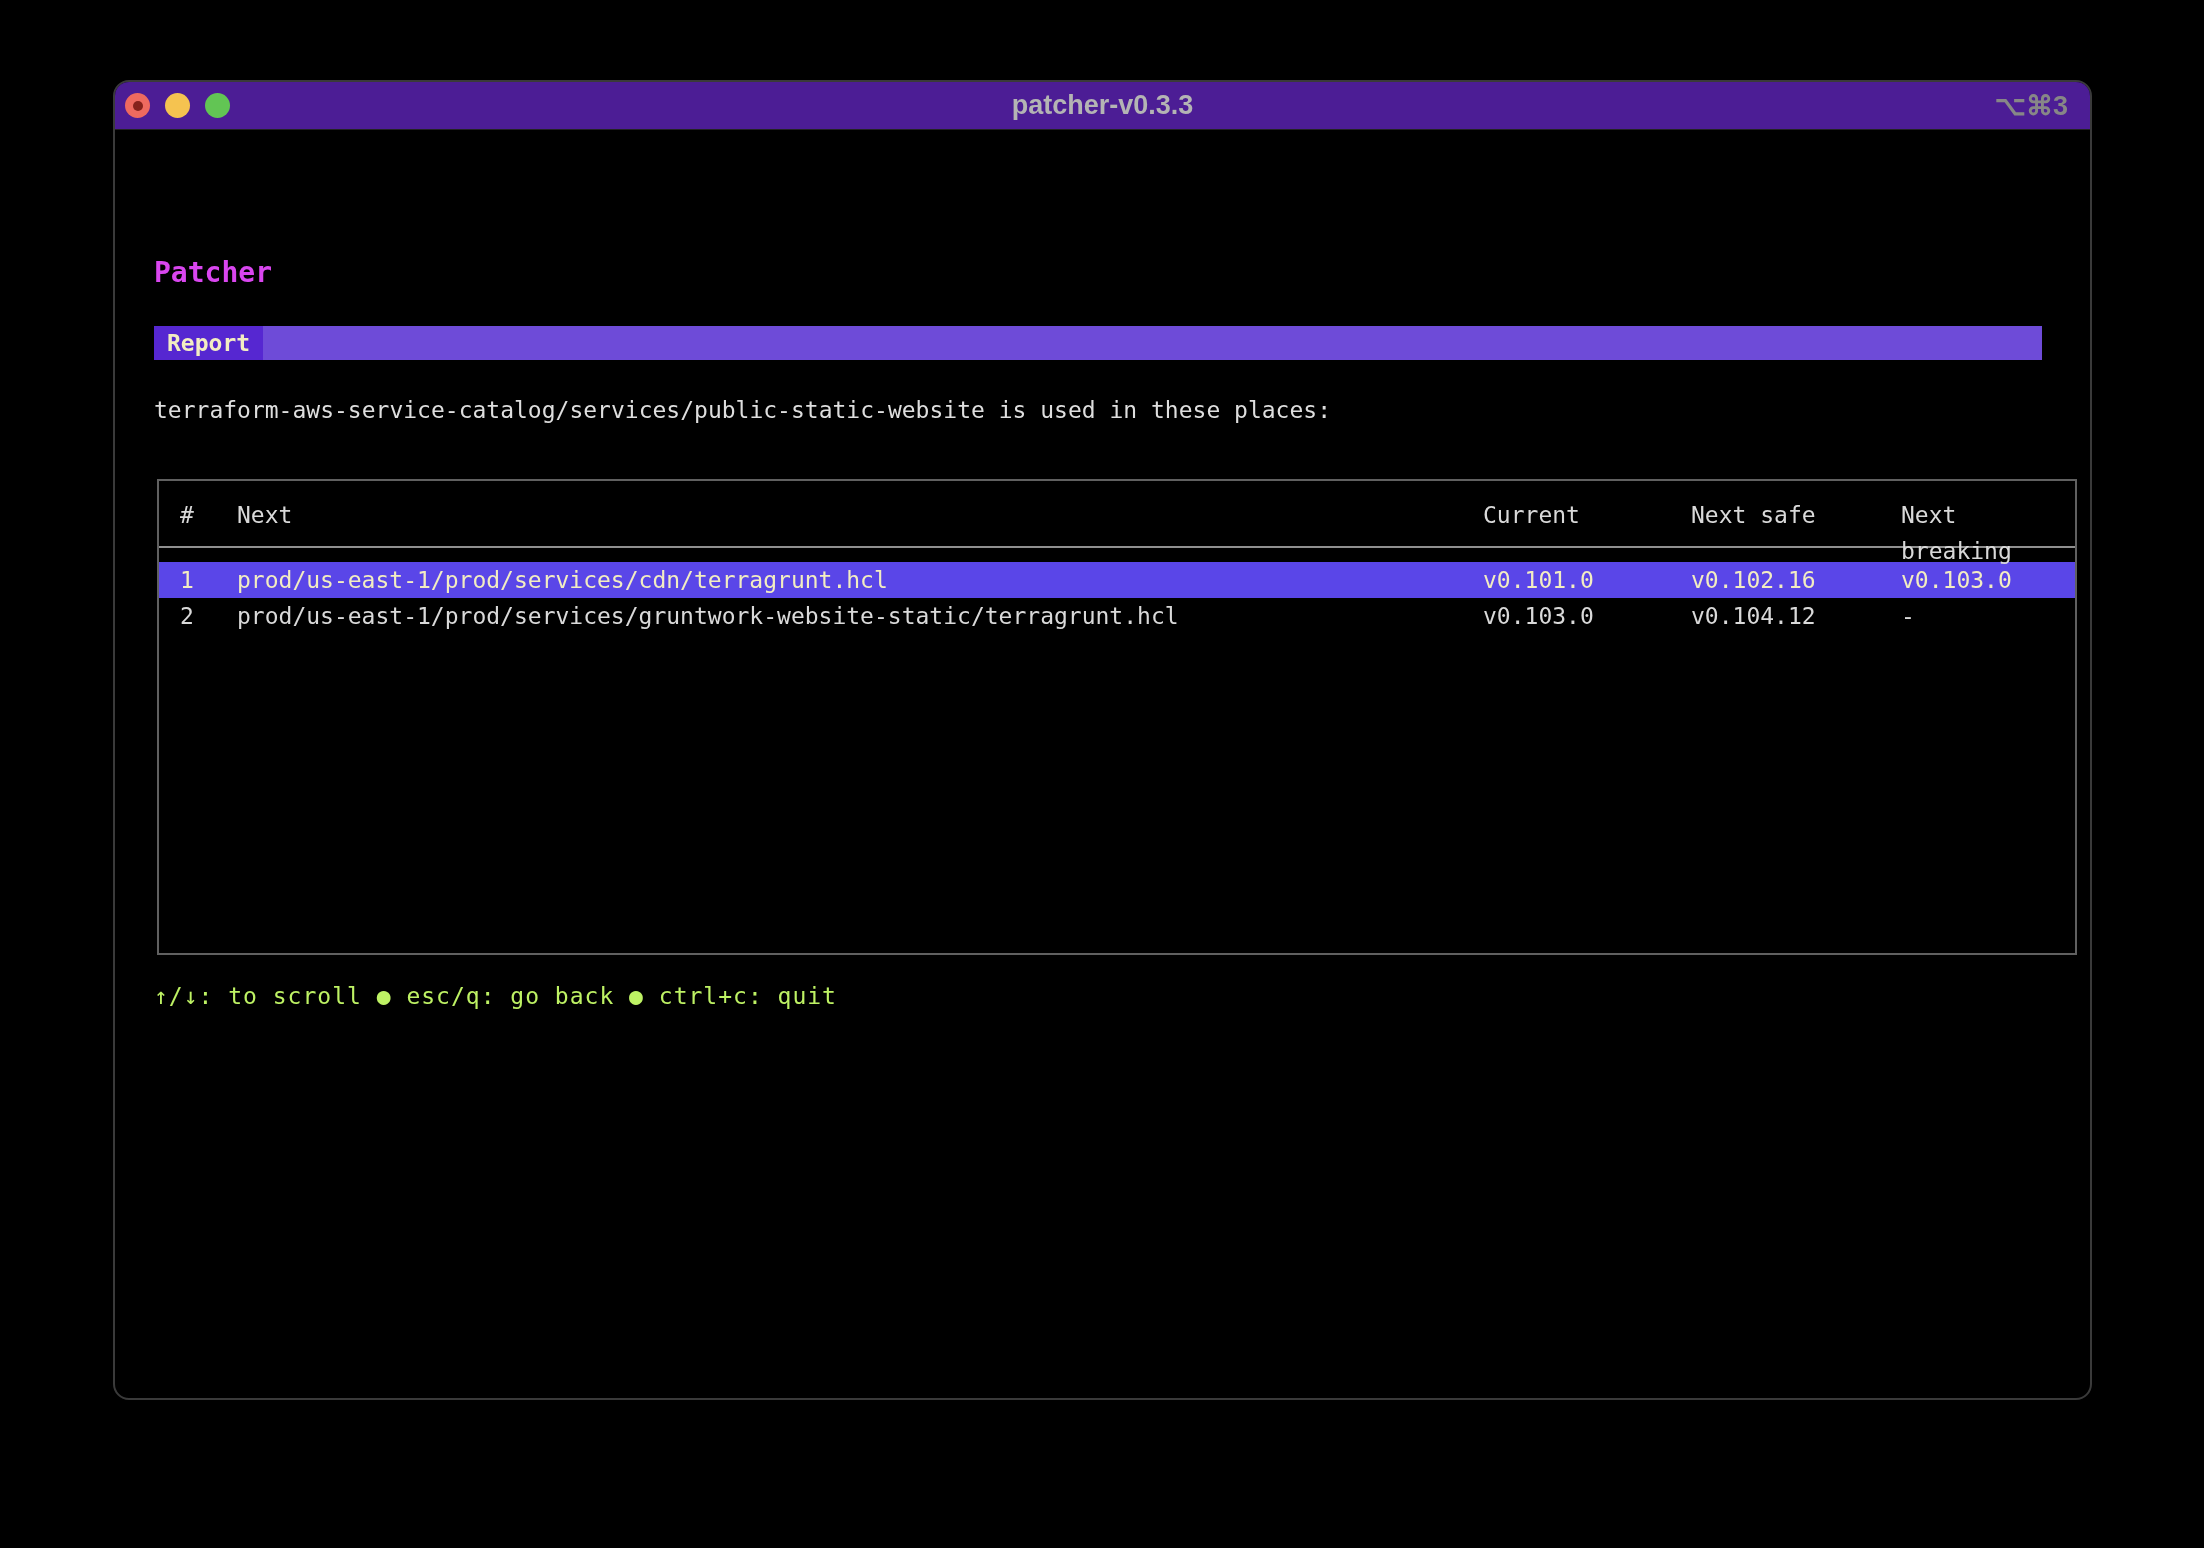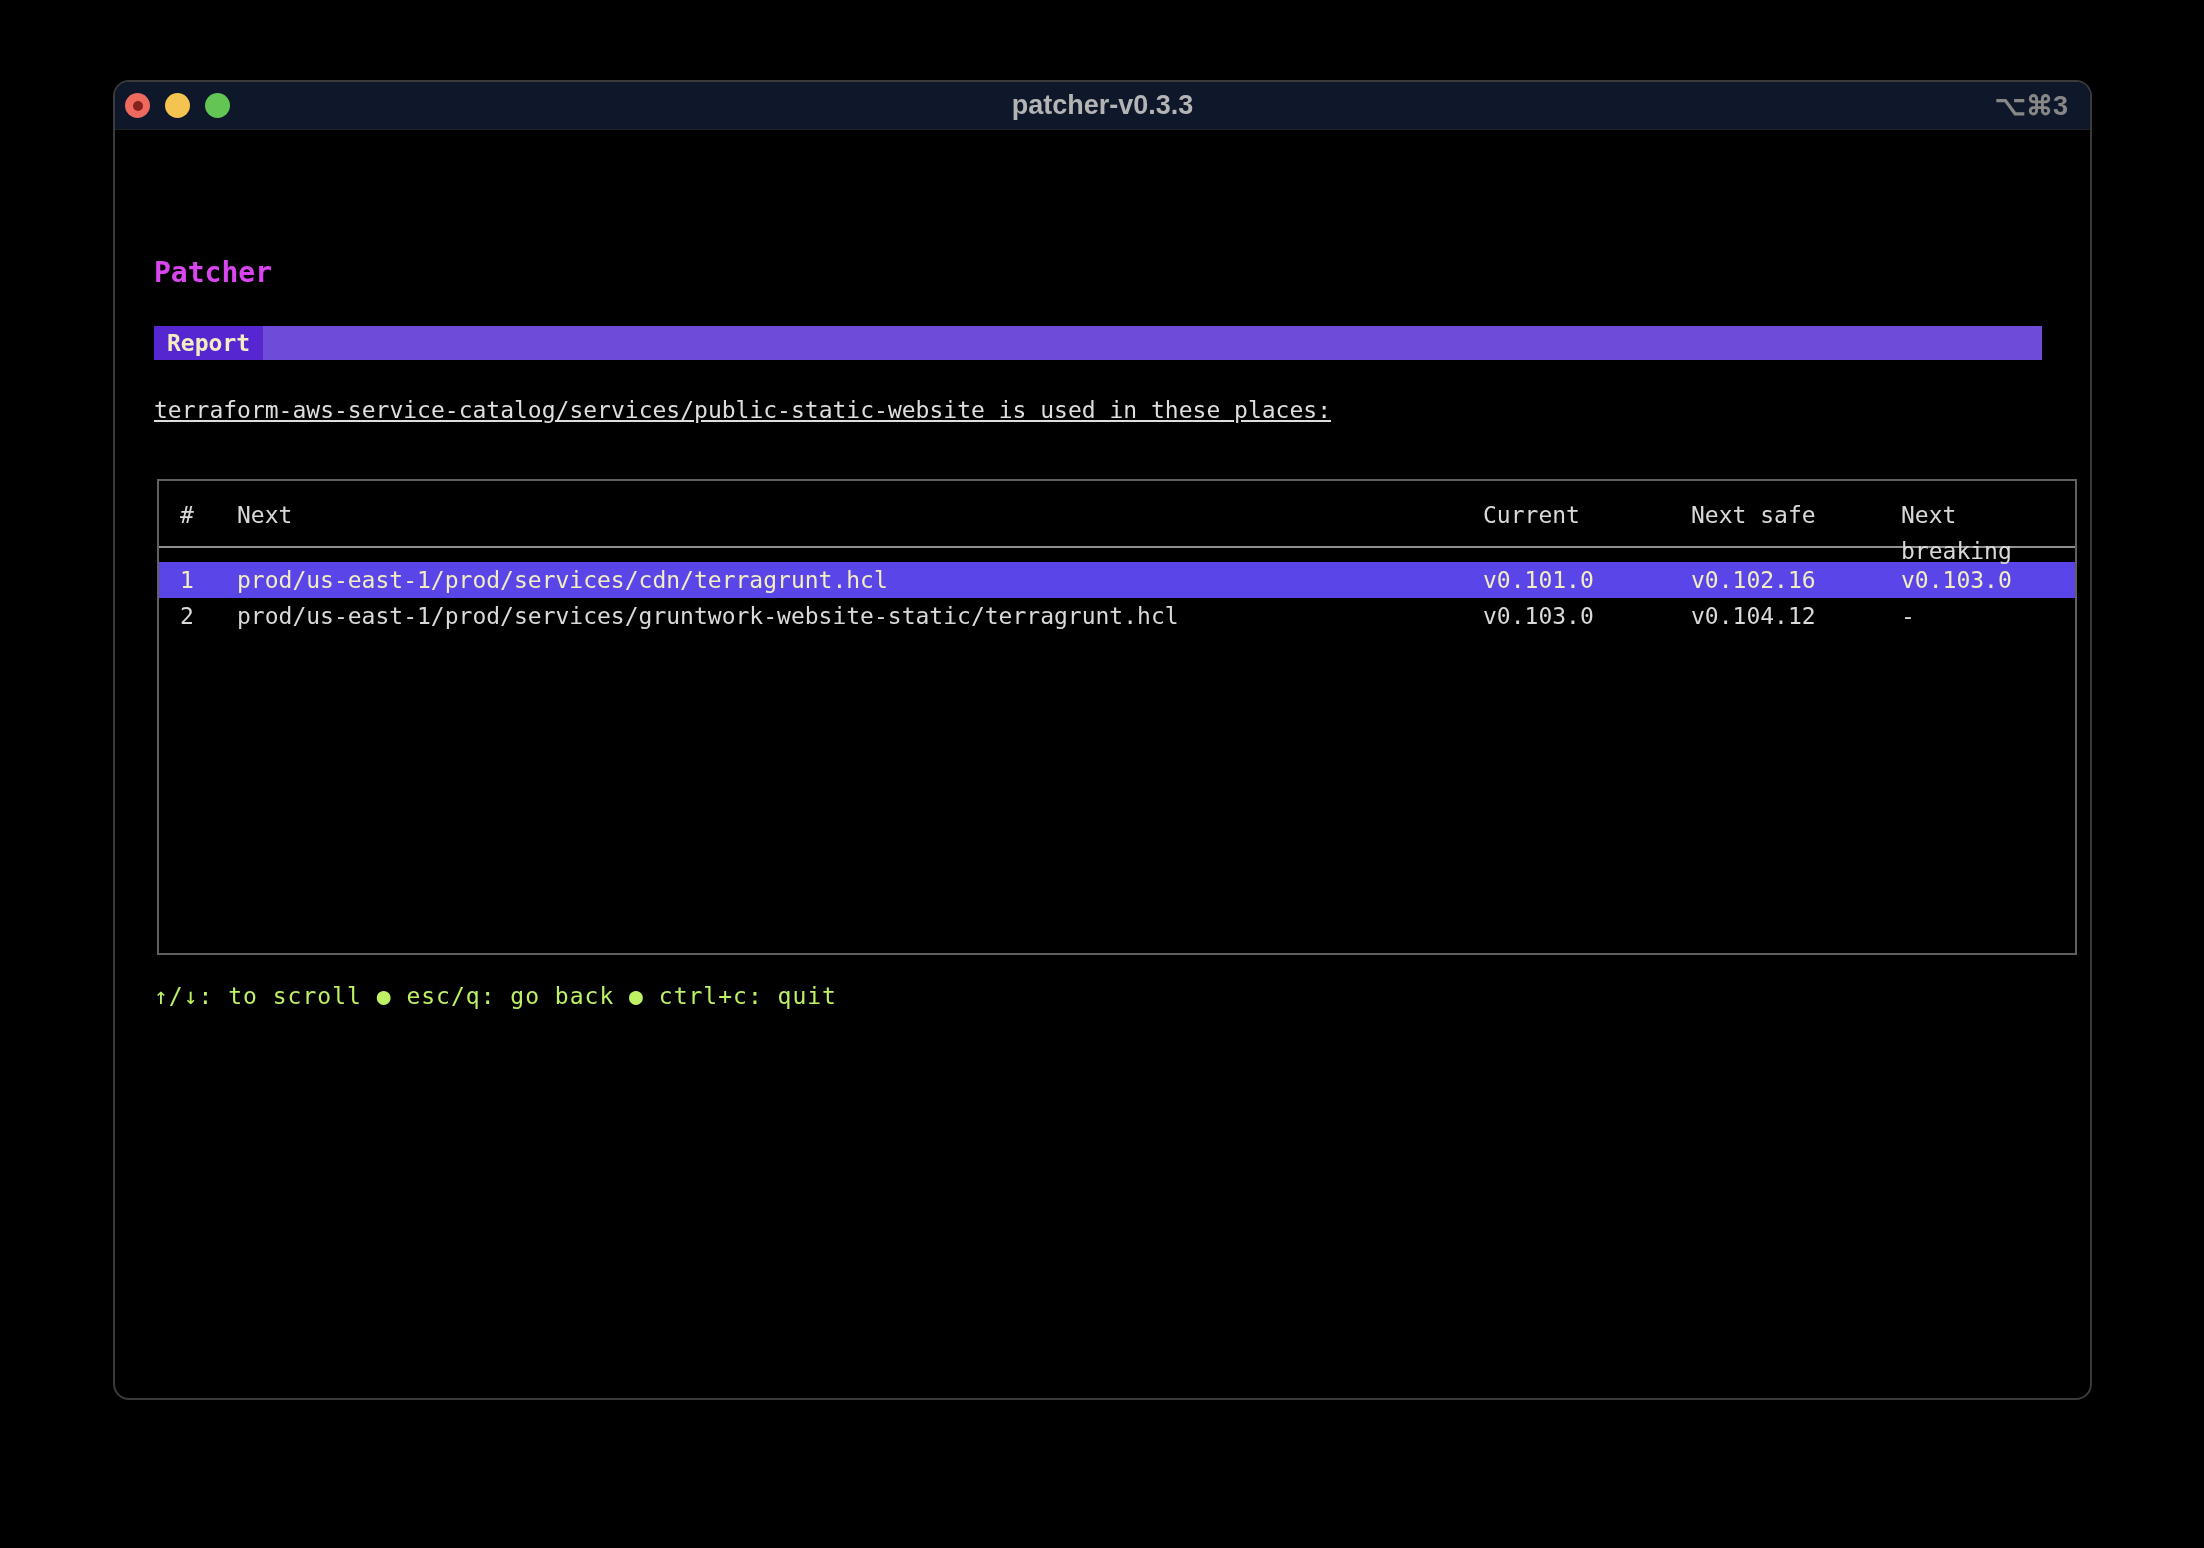--- a/index.html
+++ b/index.html
@@ -10,21 +10,21 @@
   }
   * { margin:0; padding:0; box-sizing:border-box; }
   html,body { width:2204px; height:1548px; background:#000; overflow:hidden; }
   body { font-family:"DejaVu Sans Mono", monospace; }
 
   .window {
     position:absolute; left:113px; top:80px; width:1979px; height:1320px;
     background:#000; border:2px solid #3a3a3a; border-radius:16px; overflow:hidden;
   }
   .titlebar {
-    position:relative; height:48px; background:#0f172a;
+    position:relative; height:48px; background:#4c1d95;
     border-bottom:1px solid #232323;
     display:flex; align-items:center; justify-content:center;
     font-family:"Liberation Sans", sans-serif;
   }
   .traffic { position:absolute; left:10px; top:0; height:100%; display:flex; align-items:center; gap:15px; }
   .light { width:25px; height:25px; border-radius:50%; display:flex; align-items:center; justify-content:center; }
   .light.red { background:#ee6a5f; }
   .light.yellow { background:#f5c350; }
   .light.green { background:#62c554; }
   .light.red .dot { width:10px; height:10px; border-radius:50%; background:#86221b; }
@@ -37,21 +37,21 @@
   .term { position:absolute; left:0; top:49px; right:0; bottom:0; font-size:23px; }
 
   .heading { position:absolute; left:39px; top:125px; font-size:28px; font-weight:bold; color:#d946ef; }
 
   .tabbar { position:absolute; left:39px; top:195px; width:1888px; height:34px; background:var(--bar-purple); display:flex; }
   .tab {
     height:100%; padding:12px 13px; background:var(--tab-purple);
     color:var(--cream); font-weight:bold; display:flex; align-items:center;
   }
 
-  .description { position:absolute; left:39px; top:262px; height:34px; line-height:34px; color:#dedede;text-decoration:underline; }
+  .description { position:absolute; left:39px; top:262px; height:34px; line-height:34px; color:#dedede; }
 
   .report-table {
     position:absolute; left:42px; top:348px; width:1920px; height:476px;
     border:2px solid #606060;
   }
   .row { display:flex; height:36px; line-height:36px; padding-left:21px; }
   .c-num { width:57px; }
   .c-path { width:1218px; }
   .c-cur { width:208px;margin-left:28px; }
   .c-safe { width:210px; }

